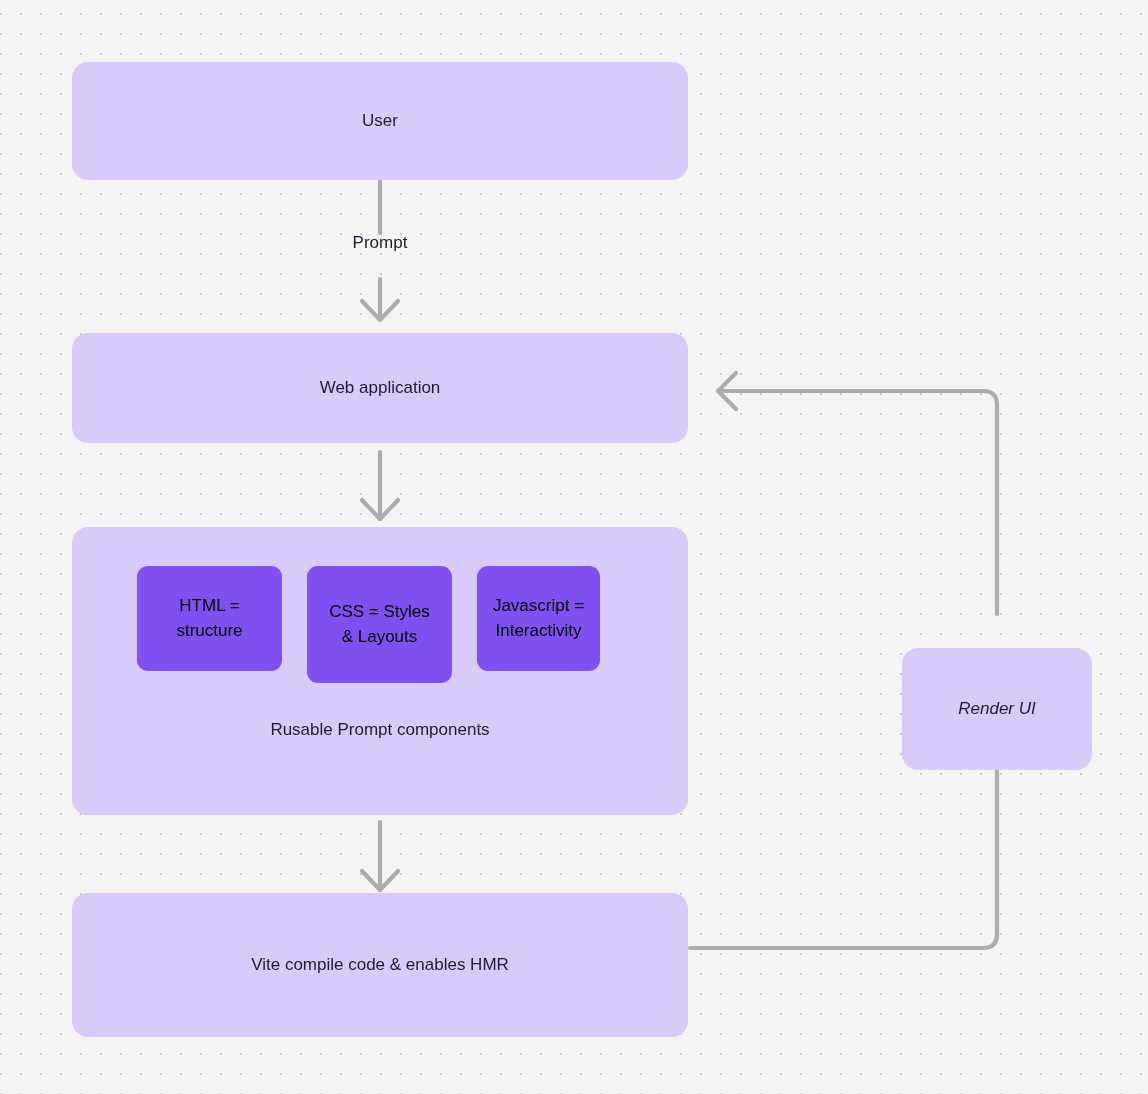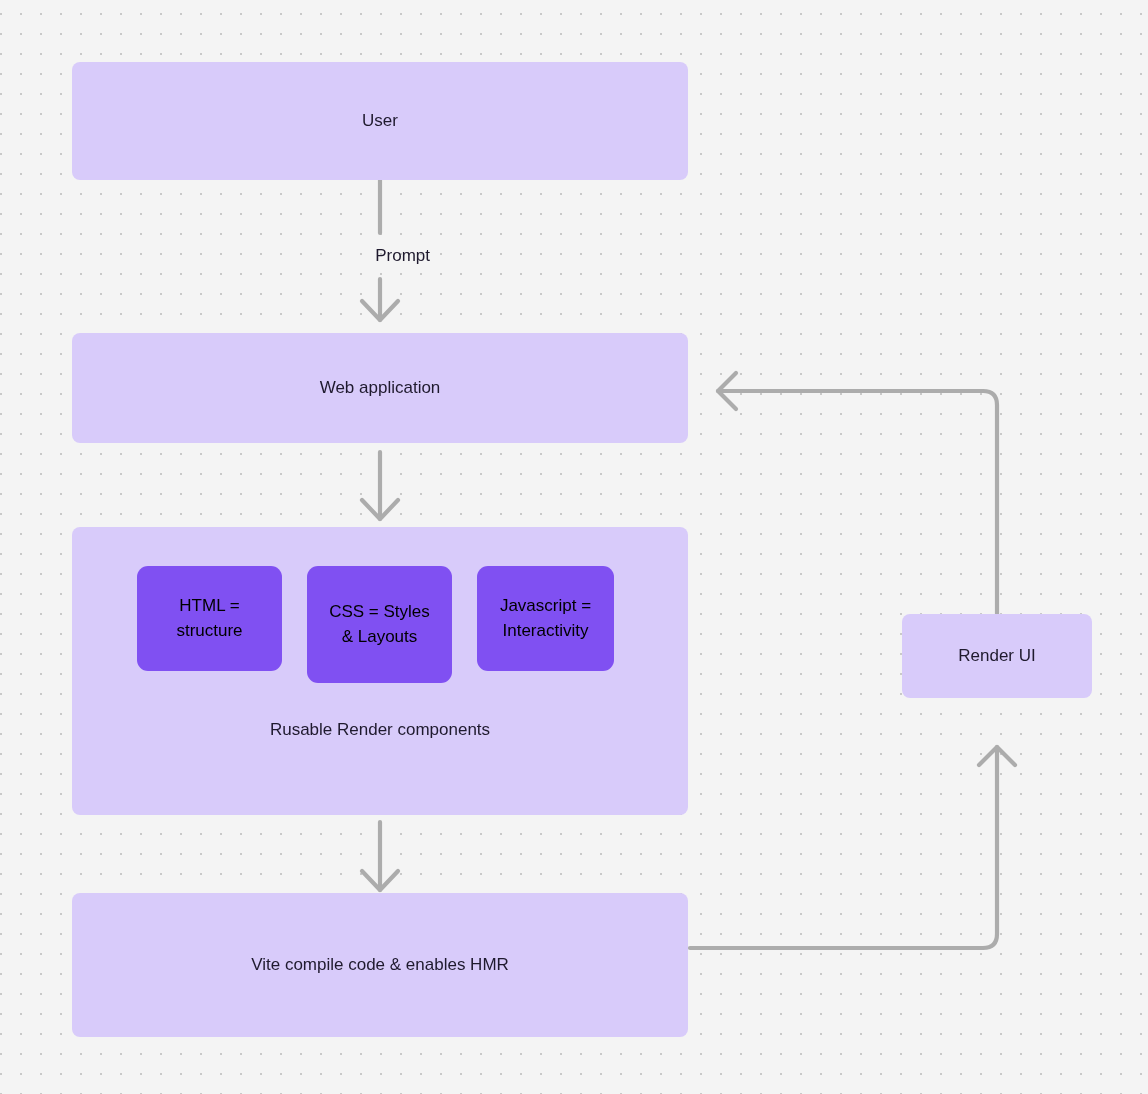--- a/index.html
+++ b/index.html
@@ -17,21 +17,21 @@
     overflow: hidden;
     background-color: #f4f4f4;
     background-image: radial-gradient(circle, #c9c9c9 1.1px, rgba(0,0,0,0) 1.3px);
     background-size: 20px 20px;
     background-position: 11px 4px;
   }
   .node {
     position: absolute;
     box-sizing: border-box;
     background: #d8cbfa;
-    border-radius: 8px;
+    border-radius: 16px;
     display: flex;
     align-items: center;
     justify-content: center;
     color: #1f1a2e;
     font-size: 17px;
     line-height: 1.35;
     text-align: center;
   }
   .node-label {
     display: block;
@@ -111,51 +111,51 @@
     <polyline points="979,765 997,747 1015,765"></polyline>
 
     <path d="M 997 614 L 997 405 Q 997 391 983 391 L 718 391"></path>
     <polyline points="736,373 718,391 736,409"></polyline>
   </svg>
 
   <div class="node" style="left:72px; top:62px; width:616px; height:118px;">
     <span class="node-label">User</span>
   </div>
 
-  <div class="edge-label" style="left:330px; top:243px; width:100px; height:26px;justify-content:flex-end;">
+  <div class="edge-label" style="left:330px; top:230px; width:100px; height:26px;">
     <span>Prompt</span>
   </div>
 
   <div class="node" style="left:72px; top:333px; width:616px; height:110px;">
     <span class="node-label">Web application</span>
   </div>
 
   <div class="node" style="left:72px; top:527px; width:616px; height:288px; align-items:flex-start; justify-content:flex-start;">
   </div>
 
   <div class="chip" style="left:137px; top:566px; width:145px; height:105px;">
     <span class="node-label">HTML =
 structure</span>
   </div>
 
   <div class="chip" style="left:307px; top:566px; width:145px; height:117px;">
     <span class="node-label">CSS = Styles
 &amp; Layouts</span>
   </div>
 
-  <div class="chip" style="left:477px; top:566px; width:137px; height:105px;">
+  <div class="chip" style="left:477px; top:566px; width:123px; height:105px;">
     <span class="node-label">Javascript =
 Interactivity</span>
   </div>
 
   <div class="group-caption" style="left:72px; top:716px; width:616px; height:28px;">
-    <span>Rusable Render components</span>
+    <span>Rusable Prompt components</span>
   </div>
 
   <div class="node" style="left:72px; top:893px; width:616px; height:144px;">
     <span class="node-label">Vite compile code &amp; enables HMR</span>
   </div>
 
-  <div class="node" style="left:902px; top:614px; width:190px; height:84px;">
+  <div class="node" style="left:902px; top:648px; width:190px; height:122px;font-style:italic;">
     <span class="node-label">Render UI</span>
   </div>
 
 </div>
 
 </body></html>

